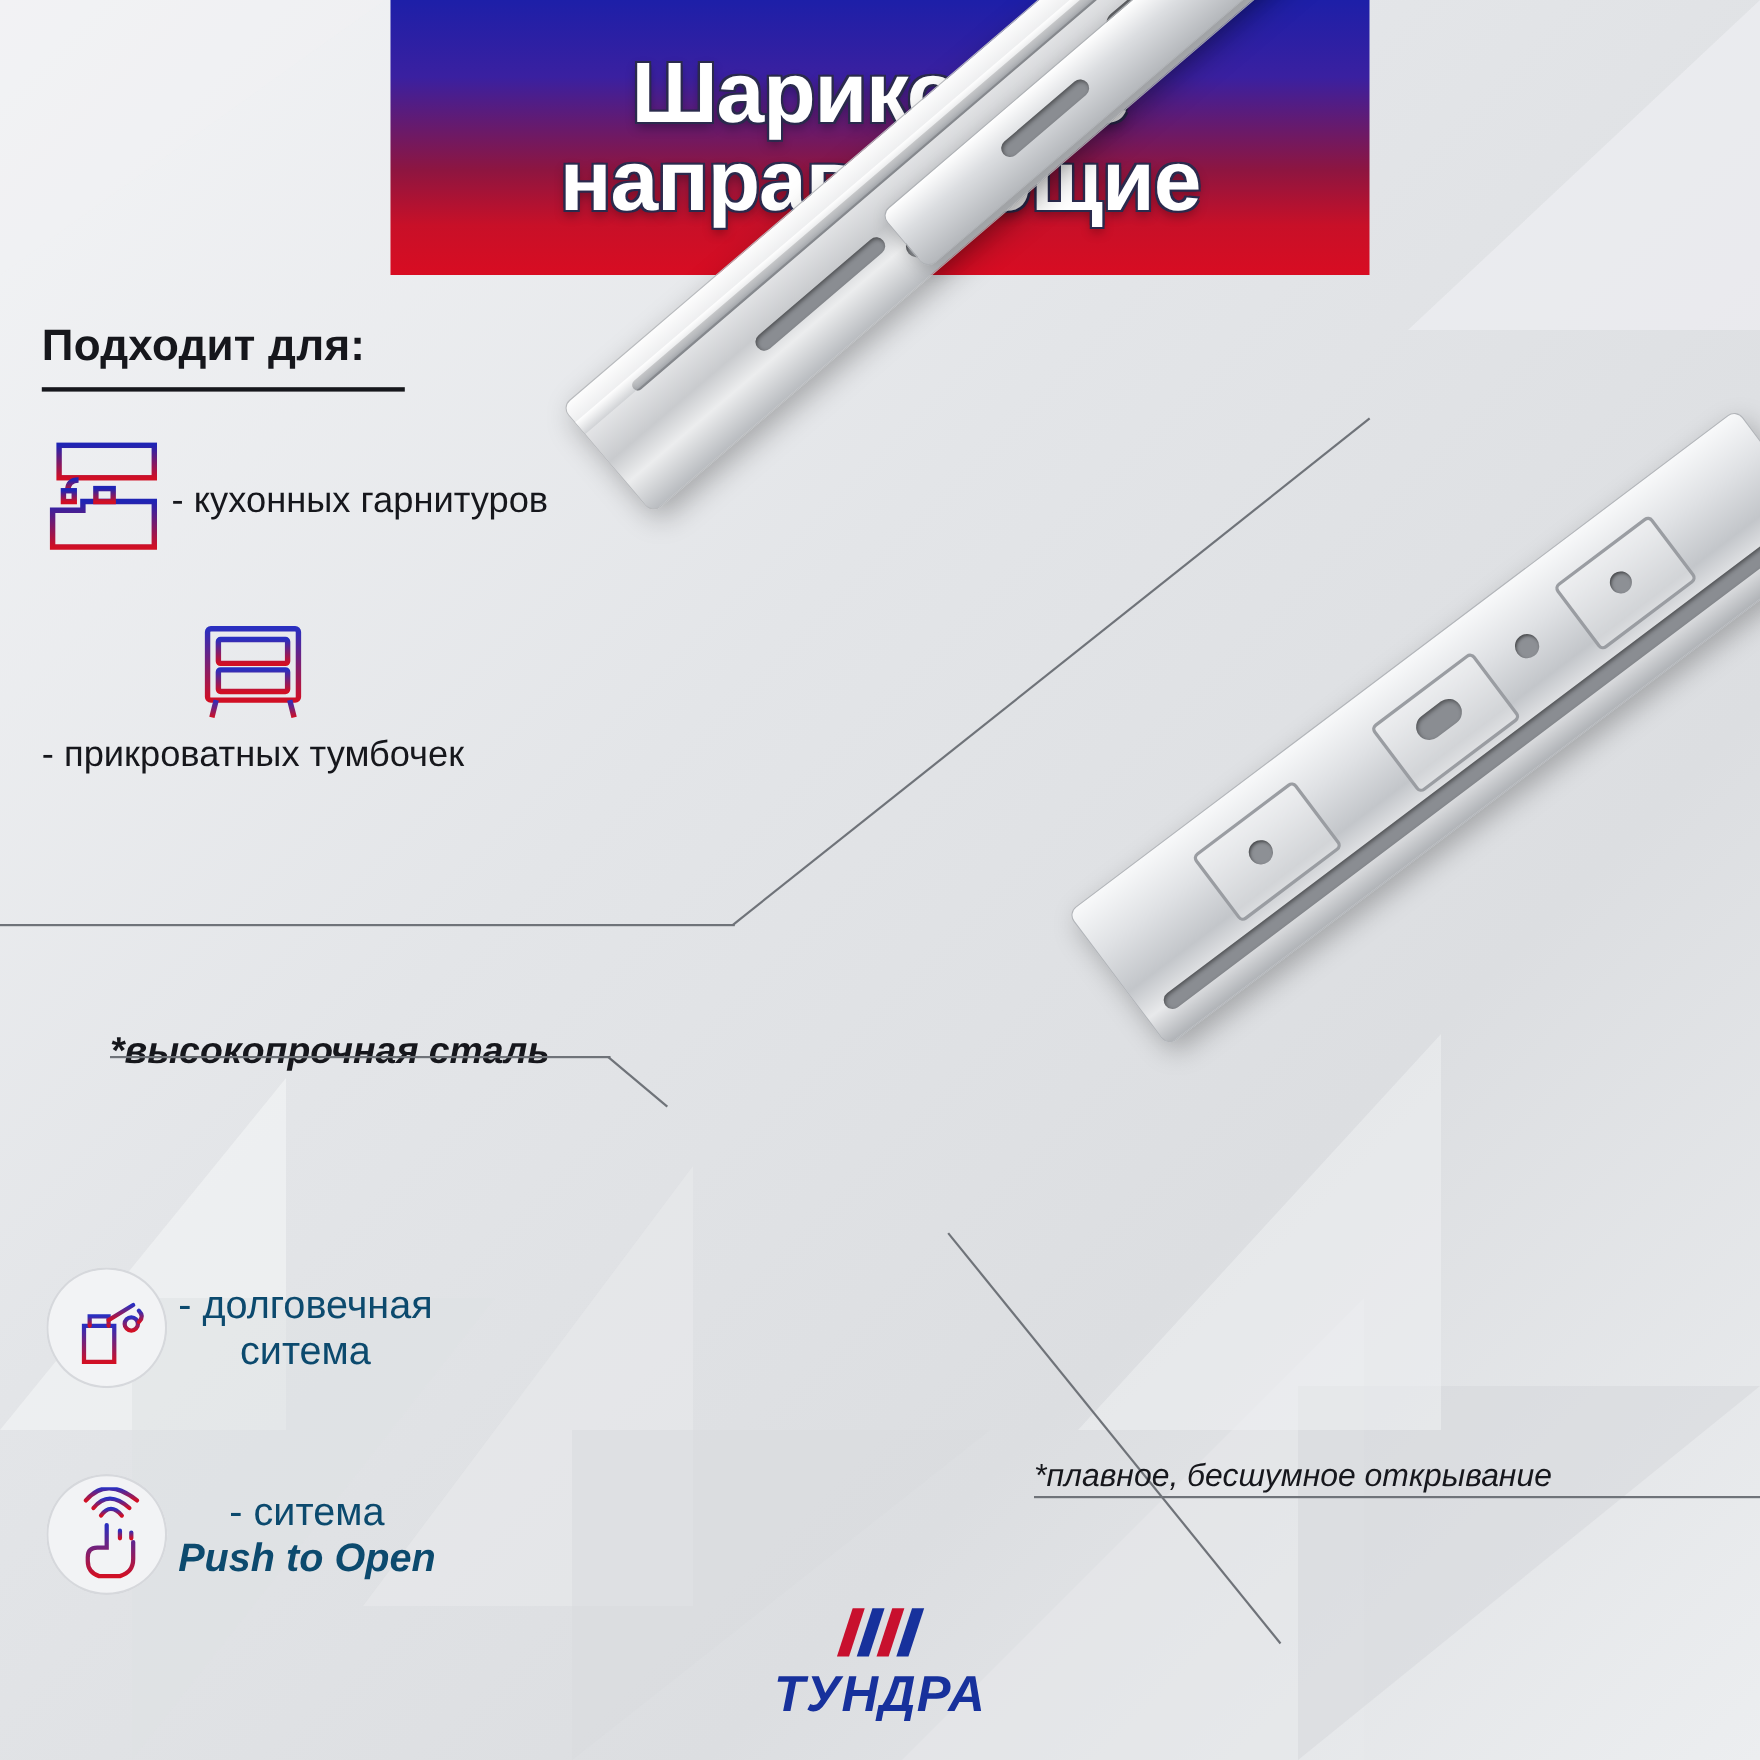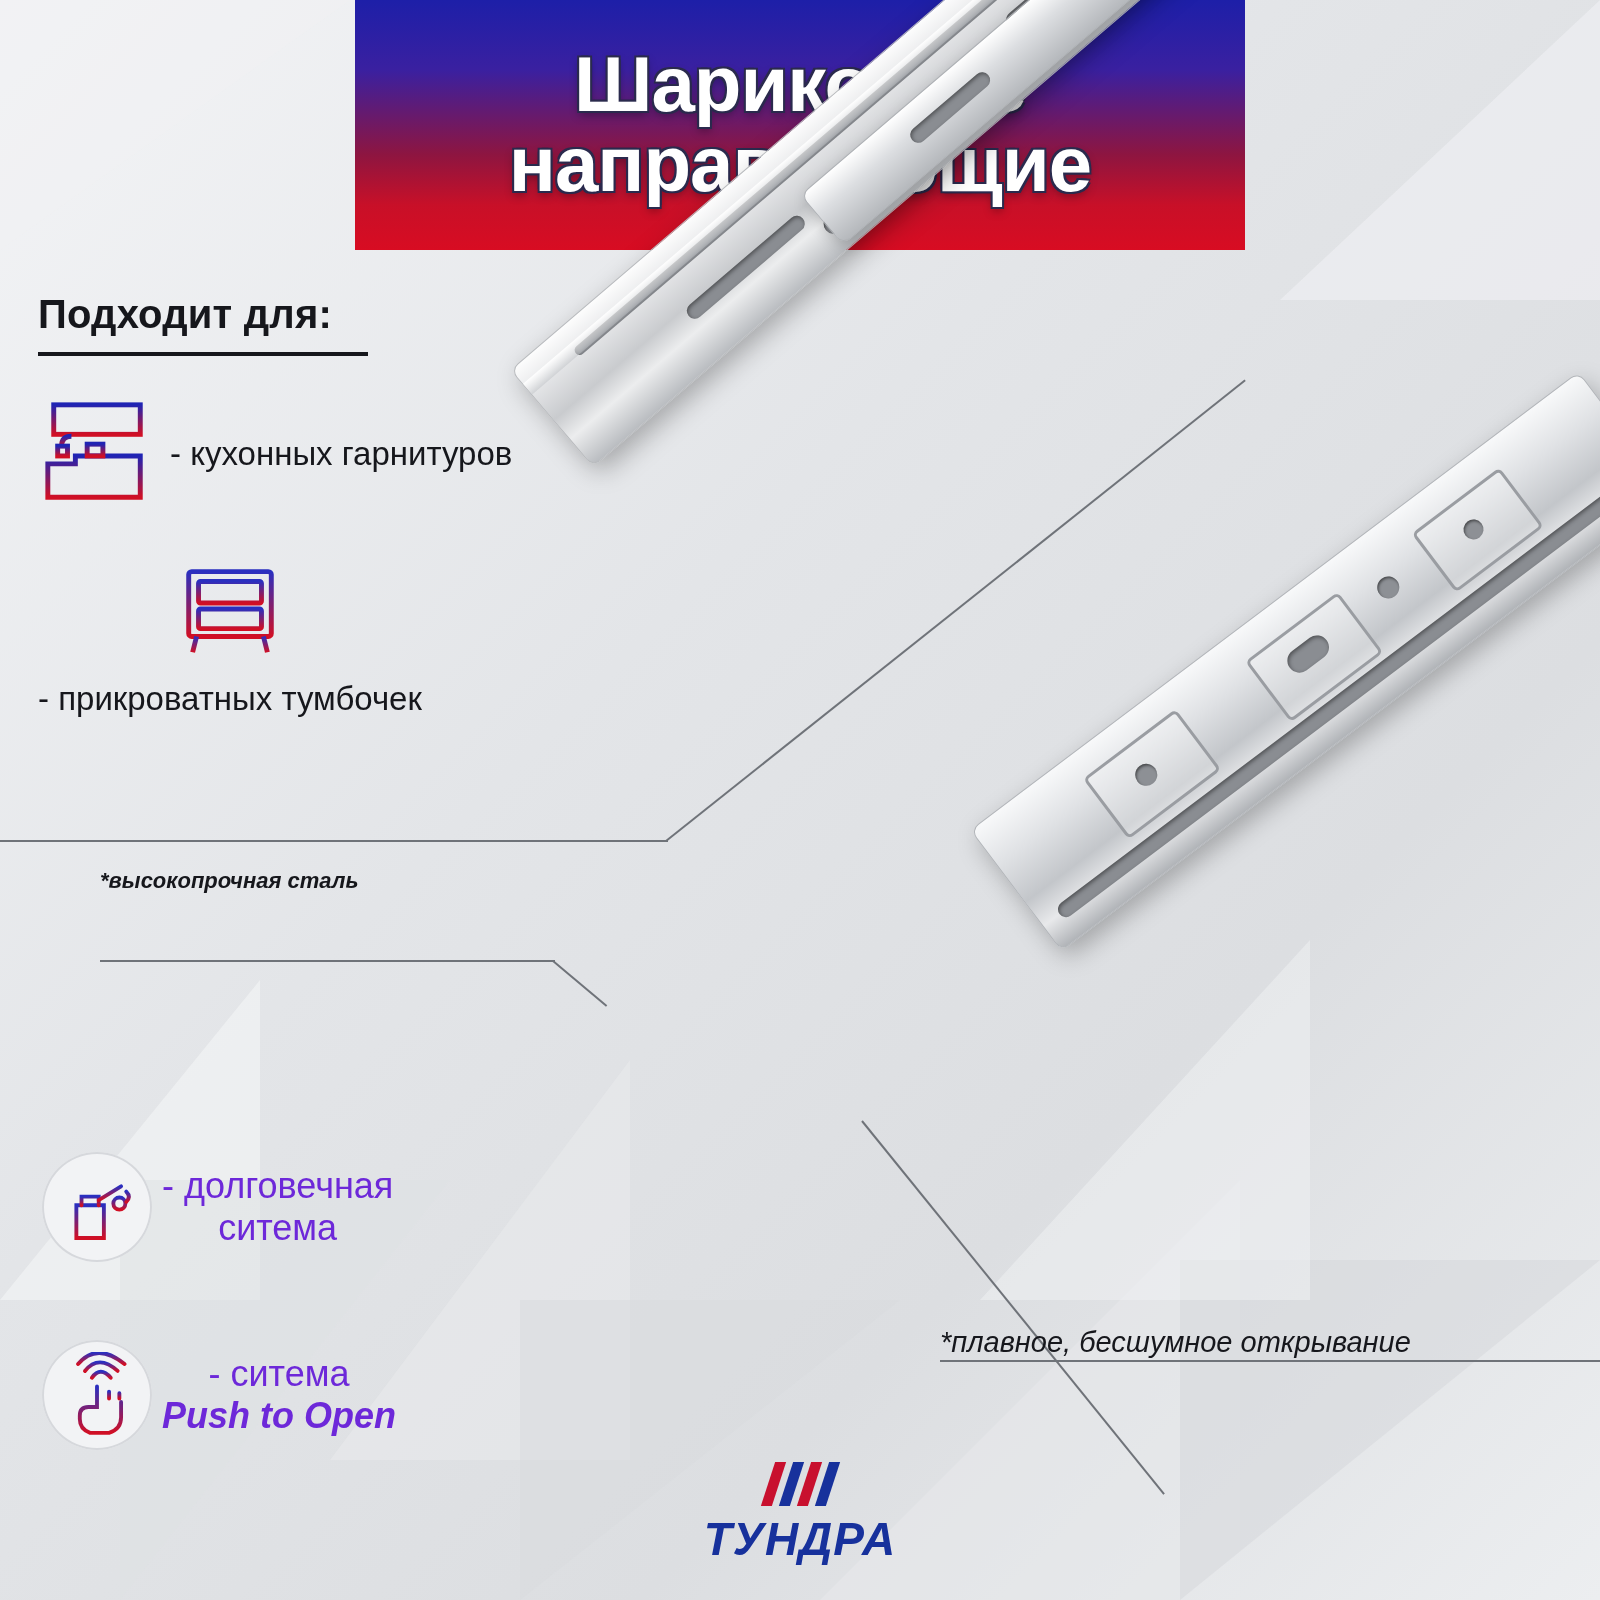--- a/index.html
+++ b/index.html
@@ -89,21 +89,20 @@
     top: 352px;
     width: 330px;
     height: 4px;
     background: #16171c;
   }
 
   .feature-row {
     position: absolute;
     display: flex;
     align-items: center;
-    gap: 14px;
   }
   .feature-row .label {
     font-size: 33px;
     color: #16171c;
     white-space: nowrap;
   }
   .feature-icon {
     width: 118px;
     height: 118px;
     flex: 0 0 118px;
@@ -119,22 +118,22 @@
     position: absolute;
     background: #6f7379;
     height: 2px;
     transform-origin: left center;
   }
 
   
   .steel-note {
     position: absolute;
     left: 100px;
-    top: 868px;
-    font-size: 22px;
+    top: 936px;
+    font-size: 34px;
     font-style: italic;
     font-weight: bold;
     color: #16171c;
     white-space: nowrap;
   }
 
   
   .circle-feature {
     position: absolute;
     display: flex;
@@ -147,21 +146,21 @@
     flex: 0 0 110px;
     border-radius: 50%;
     background: #f2f3f5;
     box-shadow: 0 0 0 2px #d6d8dc inset;
     display: flex;
     align-items: center;
     justify-content: center;
   }
   .circle-text {
     font-size: 36px;
-    color: #6d28d9;
+    color: #0c4a6e;
     text-align: center;
     line-height: 1.16;
     white-space: nowrap;
   }
   .circle-text .dash {
     display: inline-block;
   }
   #feat-grease { left: 42px; top: 1152px; }
   #feat-push { left: 42px; top: 1340px; }
 

